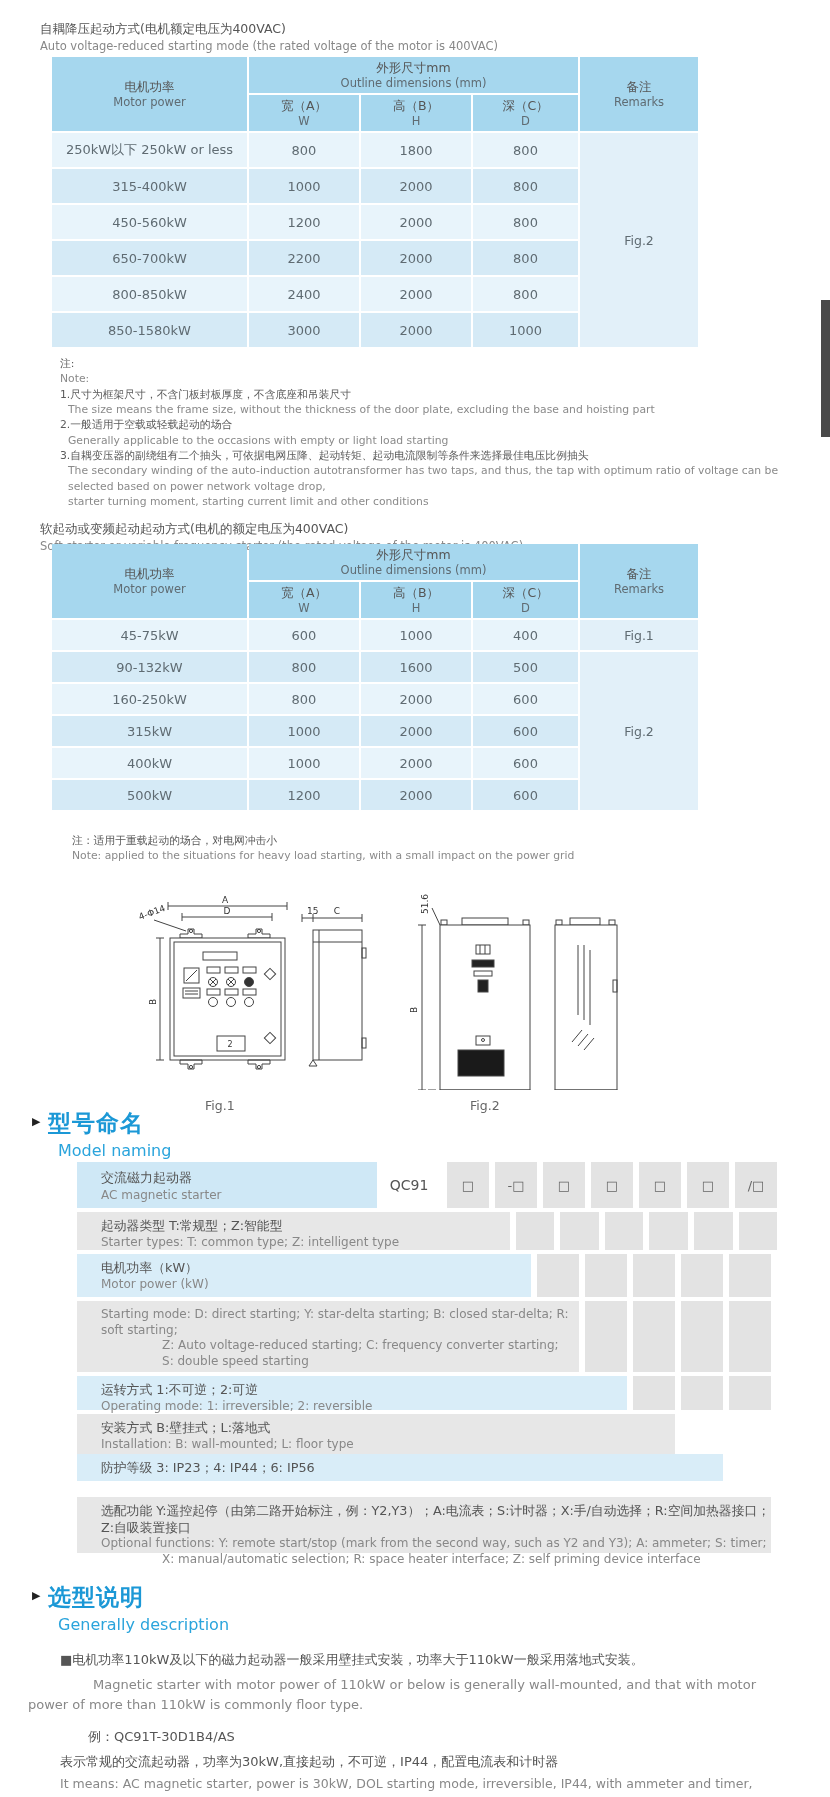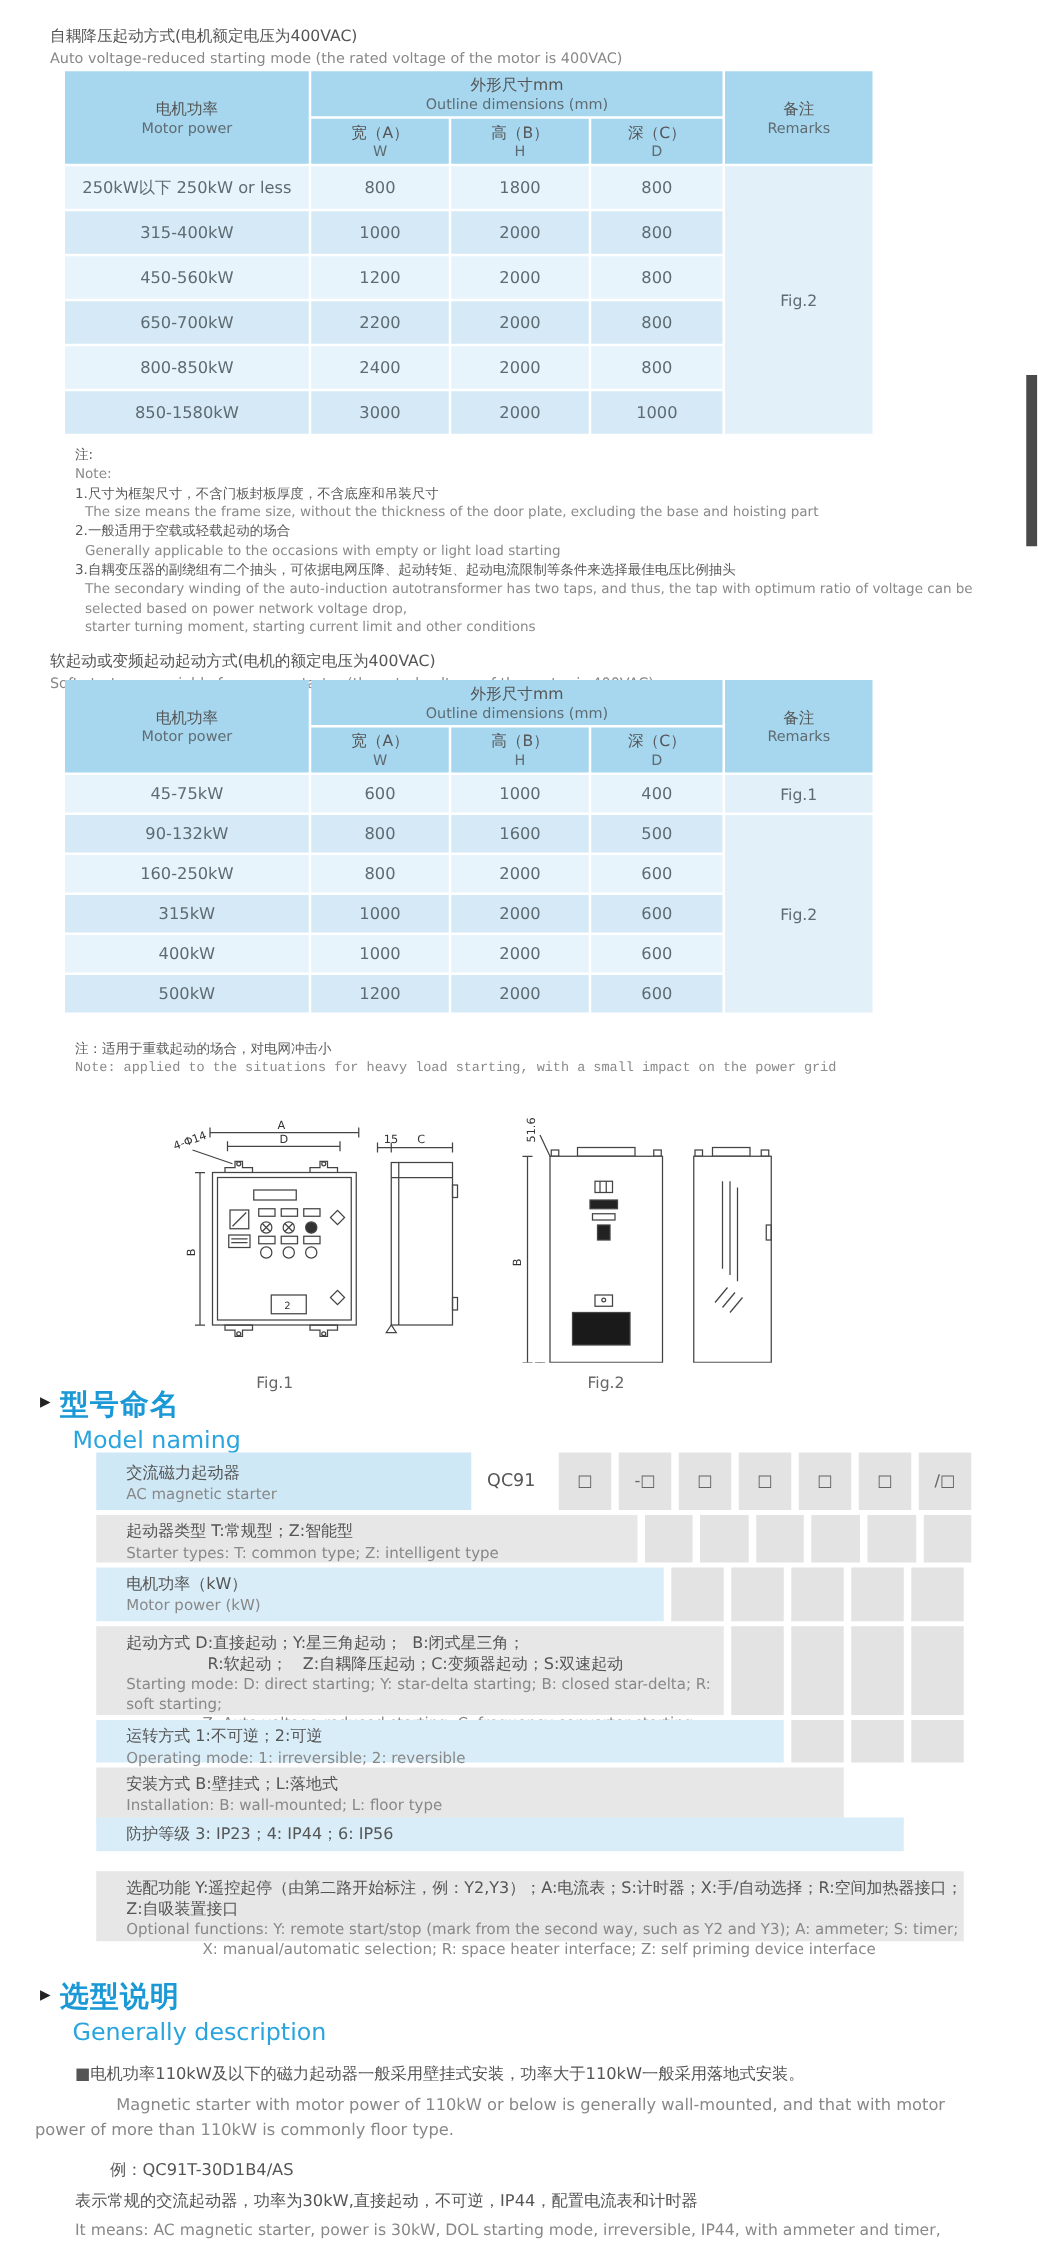--- a/index.html
+++ b/index.html
@@ -23,21 +23,21 @@
   
   .note{position:absolute;font-size:10.8px;line-height:1.42;}
   .note .zh{color:#5a5a5a;}
   .note .en{color:#8a8a8a;}
   .note .ind{padding-left:8px;}
   .pre{white-space:pre-wrap;}
   
   .sec-head{position:absolute;}
   .sec-head .arrow{position:absolute;left:0;top:7px;font-size:11px;color:#222;}
   .sec-head .t-zh{margin-left:16px;font-size:23px;font-weight:bold;color:#1b98d6;letter-spacing:1px;}
-  .sec-head .t-en{margin-left:26px;font-size:19px;color:#2aa4dc;margin-top:2px;}
+  .sec-head .t-en{margin-left:26px;font-size:16px;color:#2aa4dc;margin-top:2px;}
   
   .mtable{position:absolute;width:700px;}
   .mrow{display:flex;margin-top:4px;}
   .mrow:first-child{margin-top:0;}
   .mlabel{width:300px;background:#cfe8f6;padding:7px 0 0 24px;box-sizing:border-box;}
   .mlabel .zh{font-size:13px;}
   .mlabel .en{font-size:12px;margin-top:1px;}
   .mqc{width:64px;display:flex;align-items:center;justify-content:center;
        font-size:14px;color:#555;}
   .mbox{width:42px;margin-left:6px;background:#e3e3e3;display:flex;align-items:center;
@@ -234,21 +234,21 @@
         </tr>
       <tr class="r-even" style="height:30px">
           <td>500kW</td>
           <td>1200</td>
           <td>2000</td>
           <td>600</td>
         </tr>
     </tbody>
   </table>
 
-  <div class="note" style="top:833px;left:60px;width:700px;font-family:Liberation Mono, monospace;">
+  <div class="note" style="top:833px;left:72px;width:700px;">
     <div class="zh">注：适用于重载起动的场合，对电网冲击小</div>
     <div class="en">Note: applied to the situations for heavy load starting, with a small impact on the power grid</div>
   </div>
 
   <svg style="position:absolute;top:890px;left:110px;" width="560" height="200" viewBox="0 0 560 200">
     <g stroke="#444" stroke-width="1" fill="none">
 
       <line x1="58" y1="16" x2="177" y2="16"></line>
         <line x1="58" y1="12" x2="58" y2="20"></line>
         <line x1="177" y1="12" x2="177" y2="20"></line>
@@ -437,22 +437,20 @@
         <div class="en">Motor power (kW)</div>
       </div>
       <div class="mstripe"></div>
         <div class="mstripe"></div>
         <div class="mstripe"></div>
         <div class="mstripe"></div>
         <div class="mstripe"></div>
     </div>
     <div class="mrow" style="height:71px;">
       <div class="mleft bg-gray" style="width:502px;">
-        <div class="zh pre">起动方式 D:直接起动；Y:星三角起动；  B:闭式星三角；
-                R:软起动；   Z:自耦降压起动；C:变频器起动；S:双速起动</div>
         <div class="en pre">Starting mode: D: direct starting; Y: star-delta starting; B: closed star-delta; R: soft starting;
                 Z: Auto voltage-reduced starting; C: frequency converter starting;
                 S: double speed starting</div>
       </div>
       <div class="mstripe"></div>
         <div class="mstripe"></div>
         <div class="mstripe"></div>
         <div class="mstripe"></div>
     </div>
     <div class="mrow" style="height:34px;">

